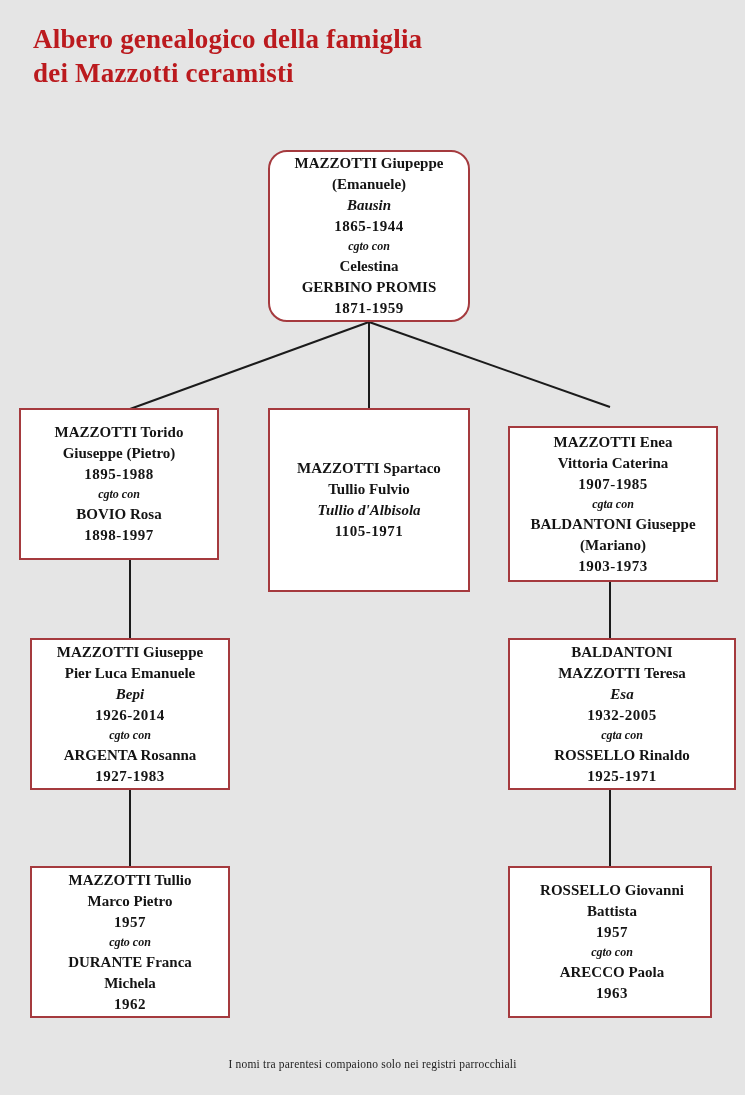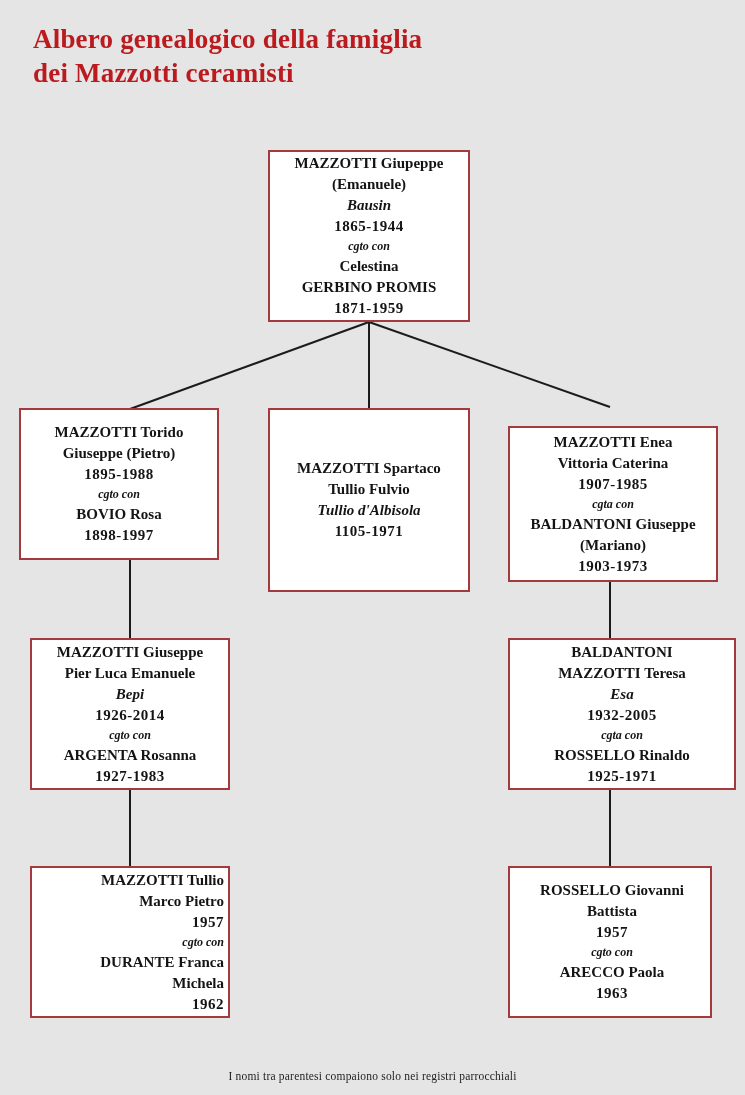--- a/index.html
+++ b/index.html
@@ -65,38 +65,37 @@
     line-height:21px;
     letter-spacing:0.5px;
   }
   .line.marriage{
     font-weight:bold;
     font-style:italic;
     font-size:12px;
     line-height:19px;
   }
   
-  #node-0{left:268px;top:150px;width:202px;height:172px;}
+  #node-0{left:268px;top:150px;width:202px;height:172px;border-radius:19px;}
   #node-1{left:19px; top:408px;width:200px;height:152px;}
   #node-2{left:268px;top:408px;width:202px;height:184px;}
   #node-3{left:508px;top:426px;width:210px;height:156px;align-items:center;}
   #node-4{left:30px; top:638px;width:200px;height:152px;}
   #node-5{left:508px;top:638px;width:228px;height:152px;}
-  #node-6{left:30px; top:866px;width:200px;height:152px;text-align:right;}
+  #node-6{left:30px; top:866px;width:200px;height:152px;}
   #node-7{left:508px;top:866px;width:204px;height:152px;padding-left:8px;}
   .footnote{
     position:absolute;
     left:0;
     top:1058px;
     width:745px;
     text-align:center;
     font-size:11.5px;
     color:#1e1e1e;
     letter-spacing:0.2px;
-    margin-top:12px;
   }
 </style>
 </head>
 <body>
 
 <div class="page">
 
   <h1 class="title"><span>Albero genealogico della famiglia</span><br><span>dei Mazzotti ceramisti</span></h1>
 
   <svg class="connectors" viewBox="0 0 745 1095" xmlns="http://www.w3.org/2000/svg">

